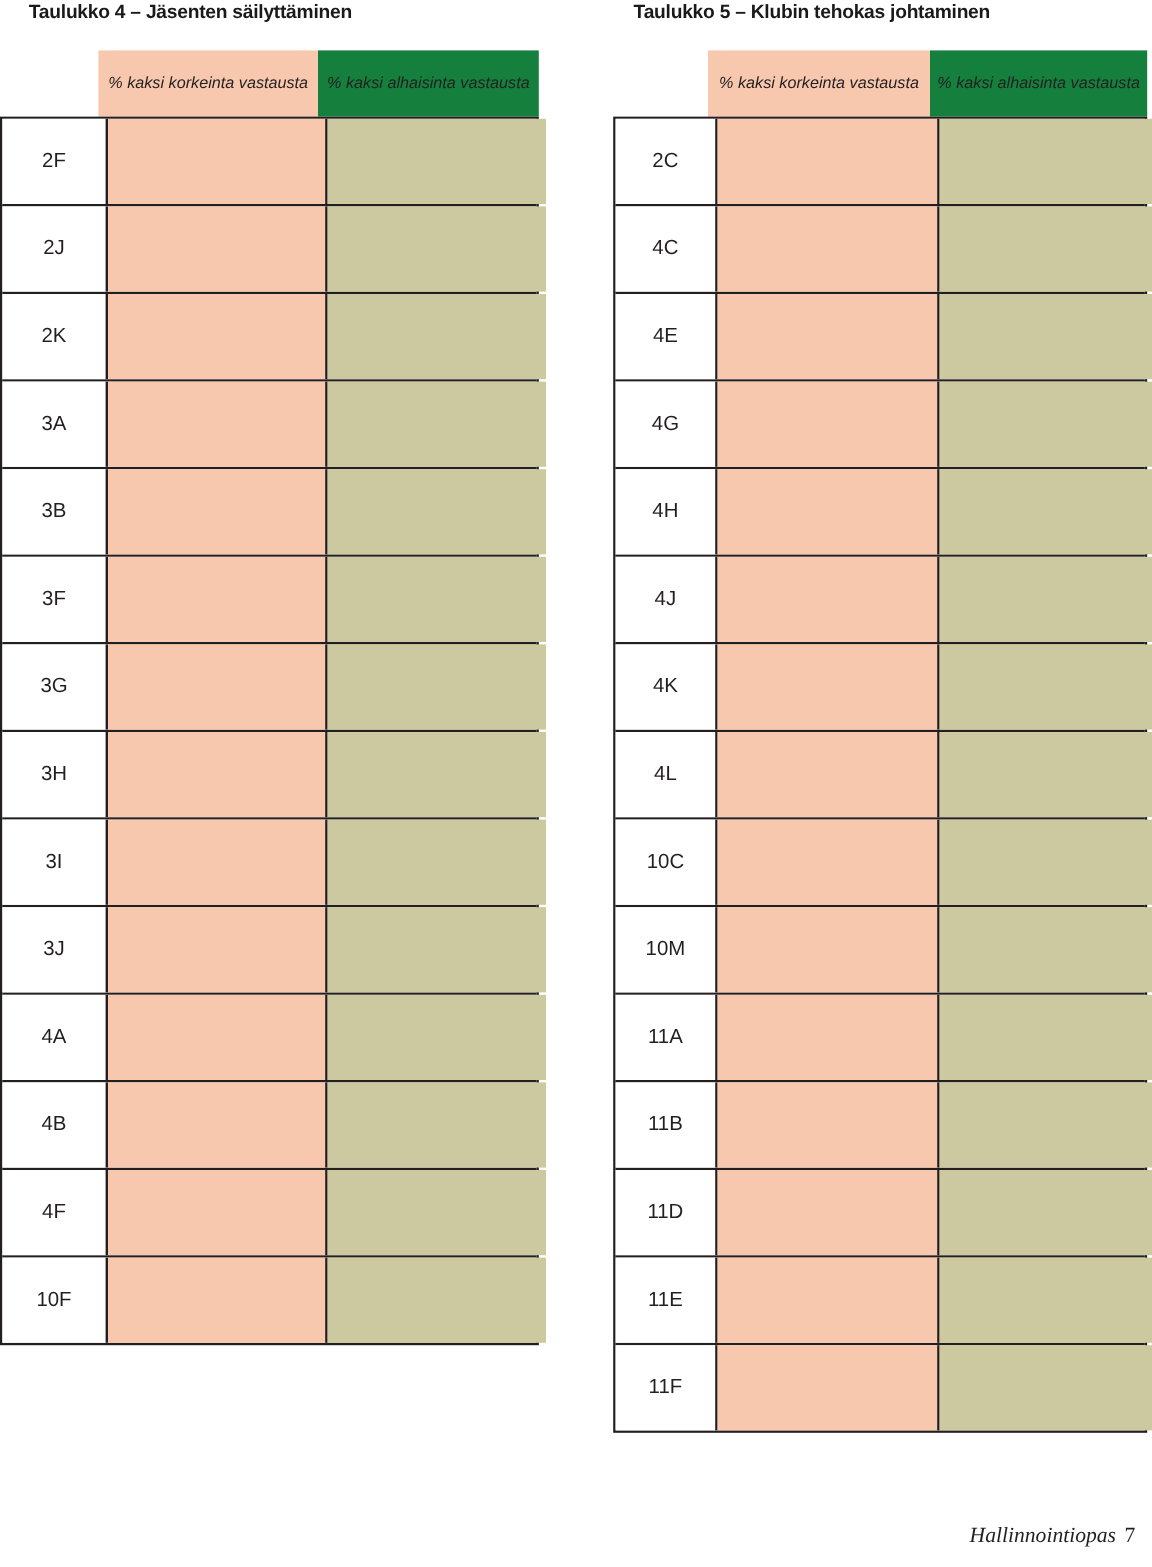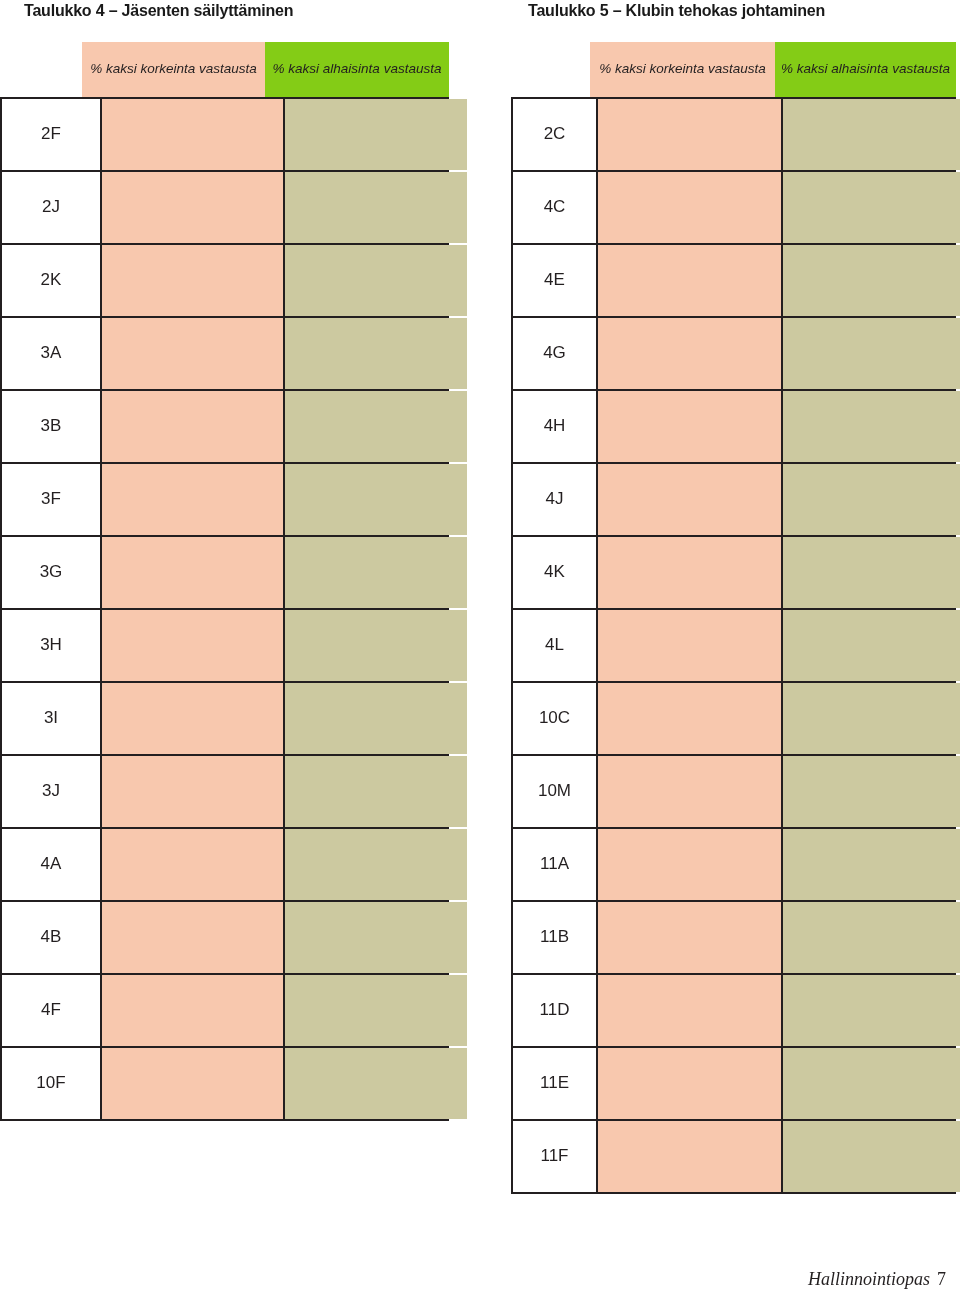--- a/index.html
+++ b/index.html
@@ -55,21 +55,21 @@
     justify-content: center;
     text-align: right;
     font-size: 13.5px;
     font-style: italic;
     color: #231f20;
     line-height: 1.22;
     padding: 0 4px;
     box-sizing: border-box;
   }
   .head-cell.hi { background: #f8c8ae; }
-  .head-cell.lo { background: #84cc16; }
+  .head-cell.lo { background: #15803d; }
 
   #block-left  .head-cell.hi { width: 183px; }
   #block-left  .head-cell.lo { width: 184px; }
   #block-right .head-cell.hi { width: 185px; }
   #block-right .head-cell.lo { width: 181px; }
 
   
   .grid {
     border: 2px solid #231f20;
     border-collapse: collapse;
@@ -93,21 +93,21 @@
     background: #ffffff;
     border-right: 2px solid #231f20;
     justify-content: center;
     font-size: 17px;
     color: #231f20;
     padding-bottom: 2px;
   }
   .cell.hi { background: #f8c8ae; border-right: 2px solid #231f20; }
   .cell.lo { background: #ccc9a0; }
 
-  #block-left  .cell.label { width: 100px; }
+  #block-left  .cell.label { width: 88px; }
   #block-left  .cell.hi    { width: 183px; }
   #block-left  .cell.lo    { width: 182px; }
 
   #block-right .cell.label { width: 85px; }
   #block-right .cell.hi    { width: 185px; }
   #block-right .cell.lo    { width: 179px; }
 
   
   #footer {
     position: absolute;

